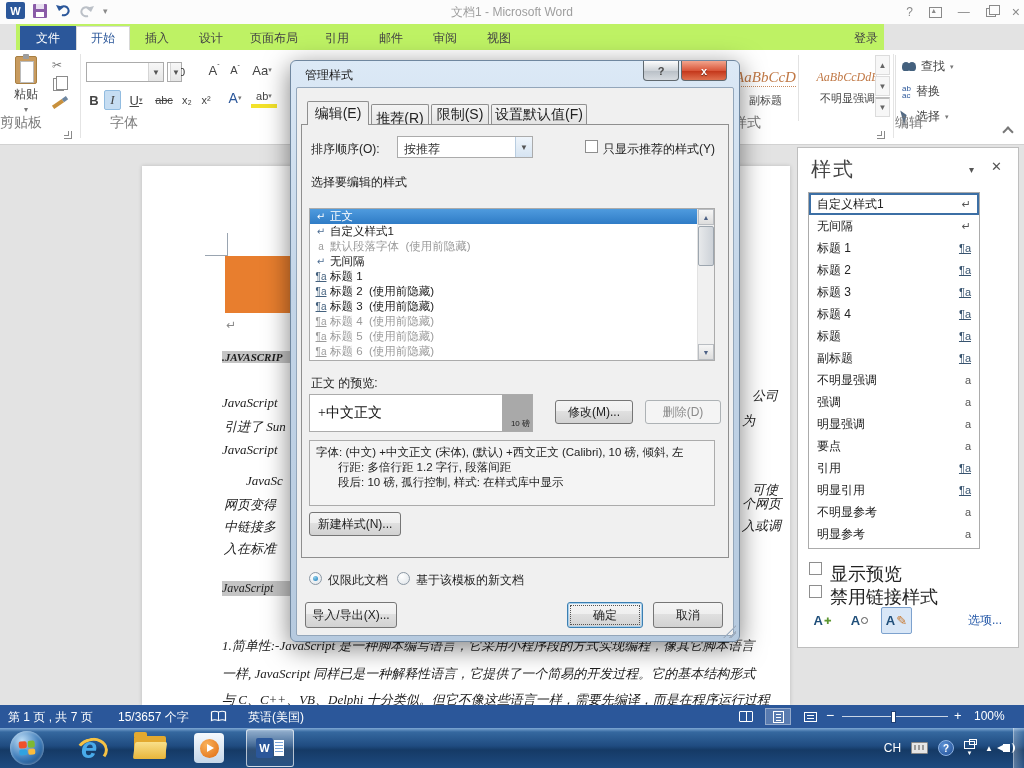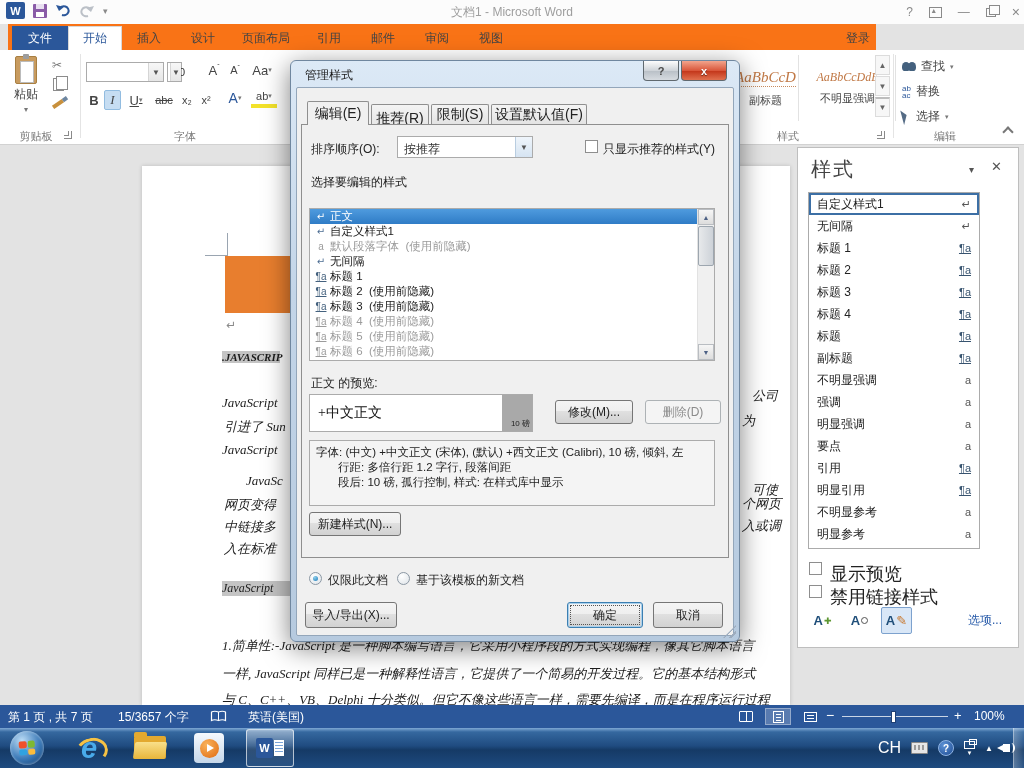--- a/index.html
+++ b/index.html
@@ -13,29 +13,29 @@
 .floppy{width:14px;height:14px;background:#8A5CA8;border-radius:1px;position:relative}
 .floppy::before{content:"";position:absolute;left:3px;top:0;width:8px;height:5px;background:#E8DFF0}
 .floppy::after{content:"";position:absolute;left:3px;bottom:1px;width:8px;height:5px;background:#fff}
 .tb-glyph{font-size:13px;color:#8A8A8A}
 .winbtns{position:absolute;right:4px;top:0;height:24px;display:flex;align-items:center;gap:16px;color:#8A8A8A;font-size:12px}
 .rest{width:10px;height:9px;border:1px solid #8A8A8A;position:relative}
 .rest::before{content:"";position:absolute;left:2px;top:-4px;width:9px;height:8px;border:1px solid #8A8A8A;background:#FCFCFC}
 .ribbonopt{width:13px;height:11px;border:1px solid #8A8A8A;position:relative}
 .ribbonopt::after{content:"▴";position:absolute;left:2px;top:-2px;font-size:8px;color:#8A8A8A}
 
-.tabsrow{position:absolute;left:8px;top:24px;width:868px;height:26px;background:#f97316}
+.tabsrow{position:absolute;left:16px;top:24px;width:868px;height:26px;background:#bef264}
 .ftab{position:absolute;left:4px;top:2px;width:56px;height:24px;background:#2B579A;color:#fff;font-size:12px;display:flex;align-items:center;justify-content:center}
 .rtab{position:absolute;top:2px;height:24px;font-size:12px;color:#444;display:flex;align-items:center;justify-content:center}
 .rtab.active{background:#fff;border:1px solid #D8D8D8;border-bottom:none;color:#2B579A}
 .signin{position:absolute;right:6px;top:6px;font-size:12px;color:#444}
 
 .ribbon{position:absolute;left:0;top:50px;width:1024px;height:95px;background:#FFF;border-bottom:1px solid #D2D2D2}
 .gsep{position:absolute;top:4px;width:1px;height:84px;background:#E4E4E4}
-.glabel{position:absolute;bottom:0;font-size:11px;color:#7A7A7A;text-align:center}
+.glabel{position:absolute;bottom:12px;font-size:14px;color:#7A7A7A;}
 .launcher{position:absolute;bottom:5px;width:8px;height:8px;border-right:1px solid #8A8A8A;border-bottom:1px solid #8A8A8A}
 .launcher::before{content:"";position:absolute;right:2px;bottom:2px;width:4px;height:4px;border-right:1px solid #8A8A8A;border-bottom:1px solid #8A8A8A}
 .clipbig{position:absolute;left:5px;top:6px;width:42px;height:72px;display:flex;flex-direction:column;align-items:center;gap:2px;font-size:12px;color:#444}
 .clipboard{width:22px;height:28px;background:#C89B5F;border:1px solid #A87F42;border-radius:2px;position:relative}
 .clipboard::before{content:"";position:absolute;left:4px;top:4px;width:12px;height:20px;background:#fff;border:1px solid #BBB}
 .clipboard::after{content:"";position:absolute;left:7px;top:-3px;width:6px;height:5px;background:#9C9C9C;border-radius:1px}
 .smallico{position:absolute;font-size:12px;color:#777}
 .copyico{width:11px;height:13px;border:1px solid #8C8C8C;background:#fff;position:absolute}
 .copyico::before{content:"";position:absolute;left:2px;top:-3px;width:10px;height:12px;border:1px solid #8C8C8C;background:#fff}
 .brush{width:12px;height:4px;background:#C8903C;transform:rotate(-35deg);position:absolute}
@@ -139,21 +139,21 @@
 .tray{position:absolute;right:14px;top:0;height:40px;display:flex;align-items:center;gap:10px;color:#fff}
 .kbd{width:17px;height:12px;background:#E6E6E6;border:1px solid #8A8A8A;border-radius:1px;position:relative}
 .kbd::after{content:"";position:absolute;left:2px;top:2px;right:2px;height:5px;background:repeating-linear-gradient(90deg,#9A9A9A 0 2px,transparent 2px 4px)}
 .helpc{width:16px;height:16px;border-radius:50%;background:radial-gradient(circle at 35% 30%,#5E93D6,#1D4C94);border:1px solid #8FB4E4;color:#fff;font-size:10px;font-weight:bold;display:flex;align-items:center;justify-content:center}
 .winpop{width:11px;height:8px;border:1px solid #fff;position:relative}
 .winpop::before{content:"";position:absolute;right:-3px;top:-3px;width:6px;height:4px;border:1px solid #fff}
 .spk{width:7px;height:8px;background:#fff;position:relative}
 .spk::before{content:"";position:absolute;left:-6px;top:1px;width:0;height:0;border-right:6px solid #fff;border-top:3px solid transparent;border-bottom:3px solid transparent}
 .spk::after{content:"";position:absolute;right:-5px;top:-1px;width:6px;height:10px;border-right:2px solid #fff;border-radius:50%}
 .showdesk{position:absolute;right:0;top:0;width:11px;height:40px;background:linear-gradient(90deg,rgba(255,255,255,.28),rgba(255,255,255,.06));border-left:1px solid rgba(255,255,255,.5)}
-.tinytxt{font-size:16px}
+.tinytxt{font-size:12px}
 </style>
 </head>
 <body>
 
 <div class="screen">
 
   <div class="titlebar">
     <div class="qat">
       <div class="wicon">W</div>
       <div class="floppy"></div>
@@ -271,21 +271,21 @@
     <div class="glabel" style="left:895px;width:100px">编辑</div>
     <div class="chev" style="position:absolute;right:12px;bottom:8px"></div>
   </div>
 
   <div class="docarea">
     <div class="page"></div>
     <div class="cropv"></div>
     <div class="croph"></div>
     <div class="orange"></div>
     <span class="pilc" style="left:226px;top:173px">↵</span>
-    <span class="frag hl" style="left:222px;top:206px;width:58px;font-weight:bold;font-size:11px">.JAVASCRIP</span>
+    <span class="frag hl" style="left:222px;top:206px;width:69px;font-weight:bold;font-size:11px">.JAVASCRIP</span>
     <span class="frag" style="left:222px;top:250px">JavaScript</span>
     <span class="frag" style="left:224px;top:273px">引进了 Sun</span>
     <span class="frag" style="left:222px;top:297px">JavaScript</span>
     <span class="frag" style="left:246px;top:328px">JavaSc</span>
     <span class="frag" style="left:224px;top:351px">网页变得</span>
     <span class="frag" style="left:224px;top:373px">中链接多</span>
     <span class="frag" style="left:224px;top:395px">入在标准</span>
     <span class="frag hl" style="left:222px;top:436px;width:69px;font-size:12px">JavaScript</span>
     <span class="frag" style="left:752px;top:242px">公司</span>
     <span class="frag" style="left:742px;top:267px">为</span>

